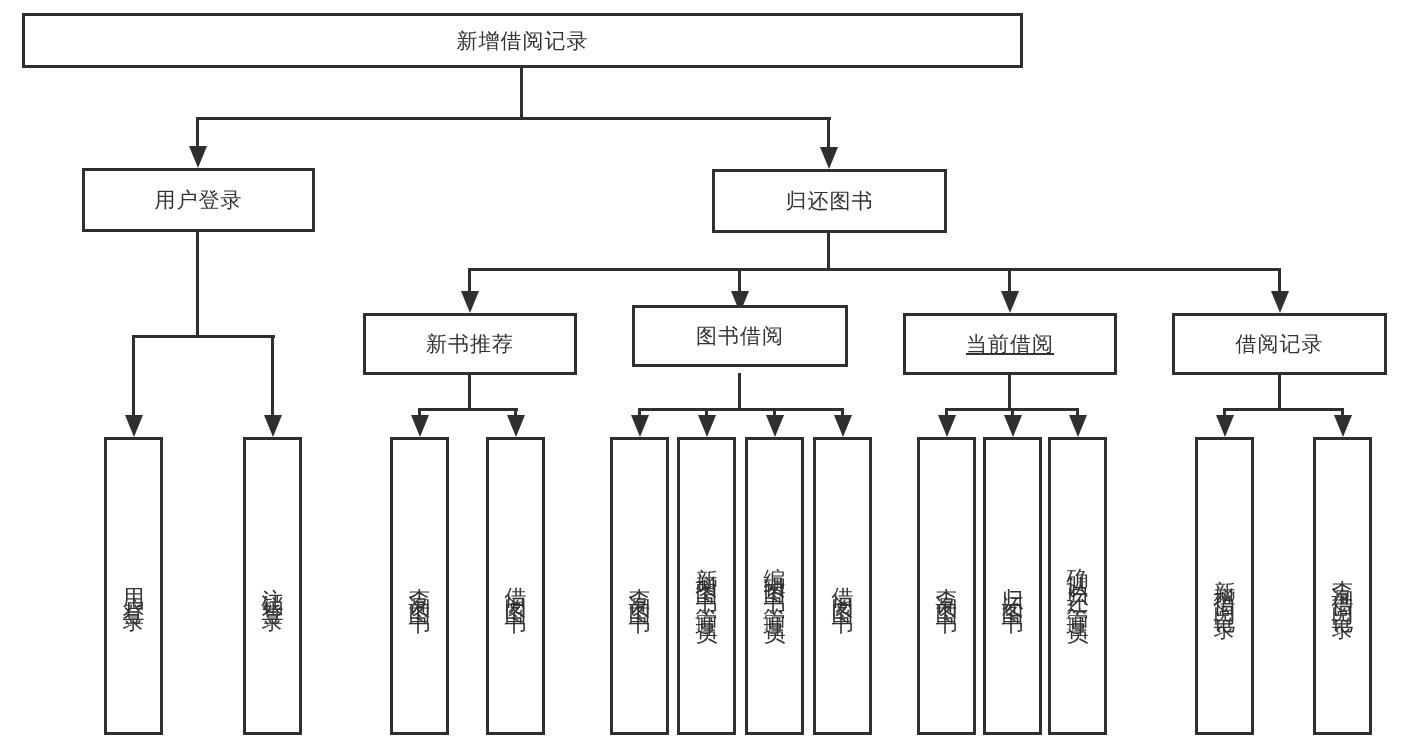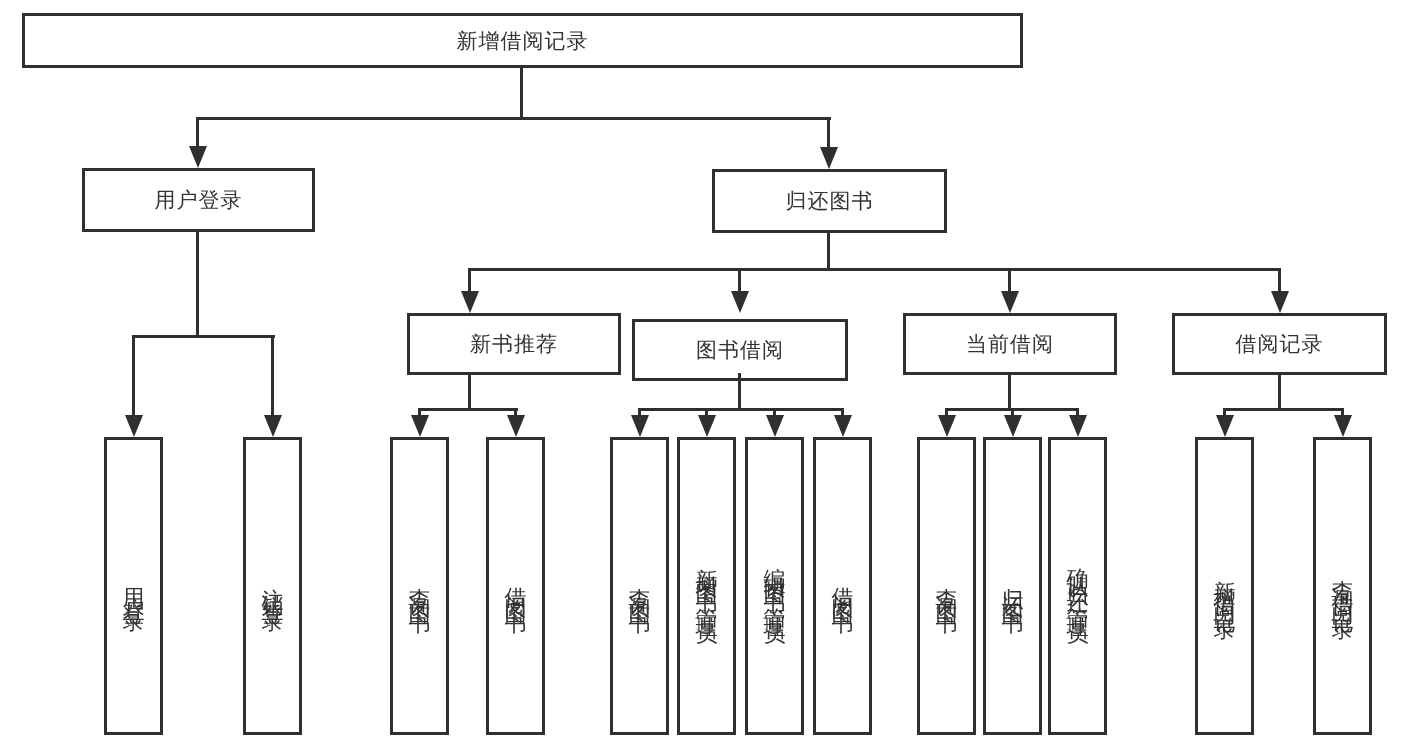--- a/index.html
+++ b/index.html
@@ -111,27 +111,27 @@
   <div class="hline" style="left:468px; top:268px; width:813px;"></div>
   <div class="vline" style="left:468px; top:268px; height:25px;"></div>
   <div class="arrow" style="left:461px; top:291px;"></div>
   <div class="vline" style="left:738px; top:268px; height:25px;"></div>
   <div class="arrow" style="left:731px; top:291px;"></div>
   <div class="vline" style="left:1008px; top:268px; height:25px;"></div>
   <div class="arrow" style="left:1001px; top:291px;"></div>
   <div class="vline" style="left:1278px; top:268px; height:25px;"></div>
   <div class="arrow" style="left:1271px; top:291px;"></div>
 
-  <div class="node" style="left:363px; top:313px; width:208px; height:56px;margin-left:44px;">
+  <div class="node" style="left:363px; top:313px; width:208px; height:56px;">
     <span>新书推荐</span>
   </div>
-  <div class="node" style="left:632px; top:319px; width:210px; height:56px;font-family:Liberation Mono, monospace;">
+  <div class="node" style="left:632px; top:305px; width:210px; height:56px;font-family:Liberation Mono, monospace;">
     <span>图书借阅</span>
   </div>
-  <div class="node" style="left:903px; top:313px; width:208px; height:56px;">
+  <div class="node" style="left:903px; top:313px; width:208px; height:56px;text-decoration:underline;">
     <span>当前借阅</span>
   </div>
   <div class="node" style="left:1172px; top:313px; width:209px; height:56px;">
     <span>借阅记录</span>
   </div>
 
   <div class="vline" style="left:468px; top:373px; height:35px;"></div>
   <div class="hline" style="left:418px; top:408px; width:100px;"></div>
   <div class="vline" style="left:418px; top:408px; height:10px;"></div>
   <div class="arrow" style="left:411px; top:415px;"></div>

